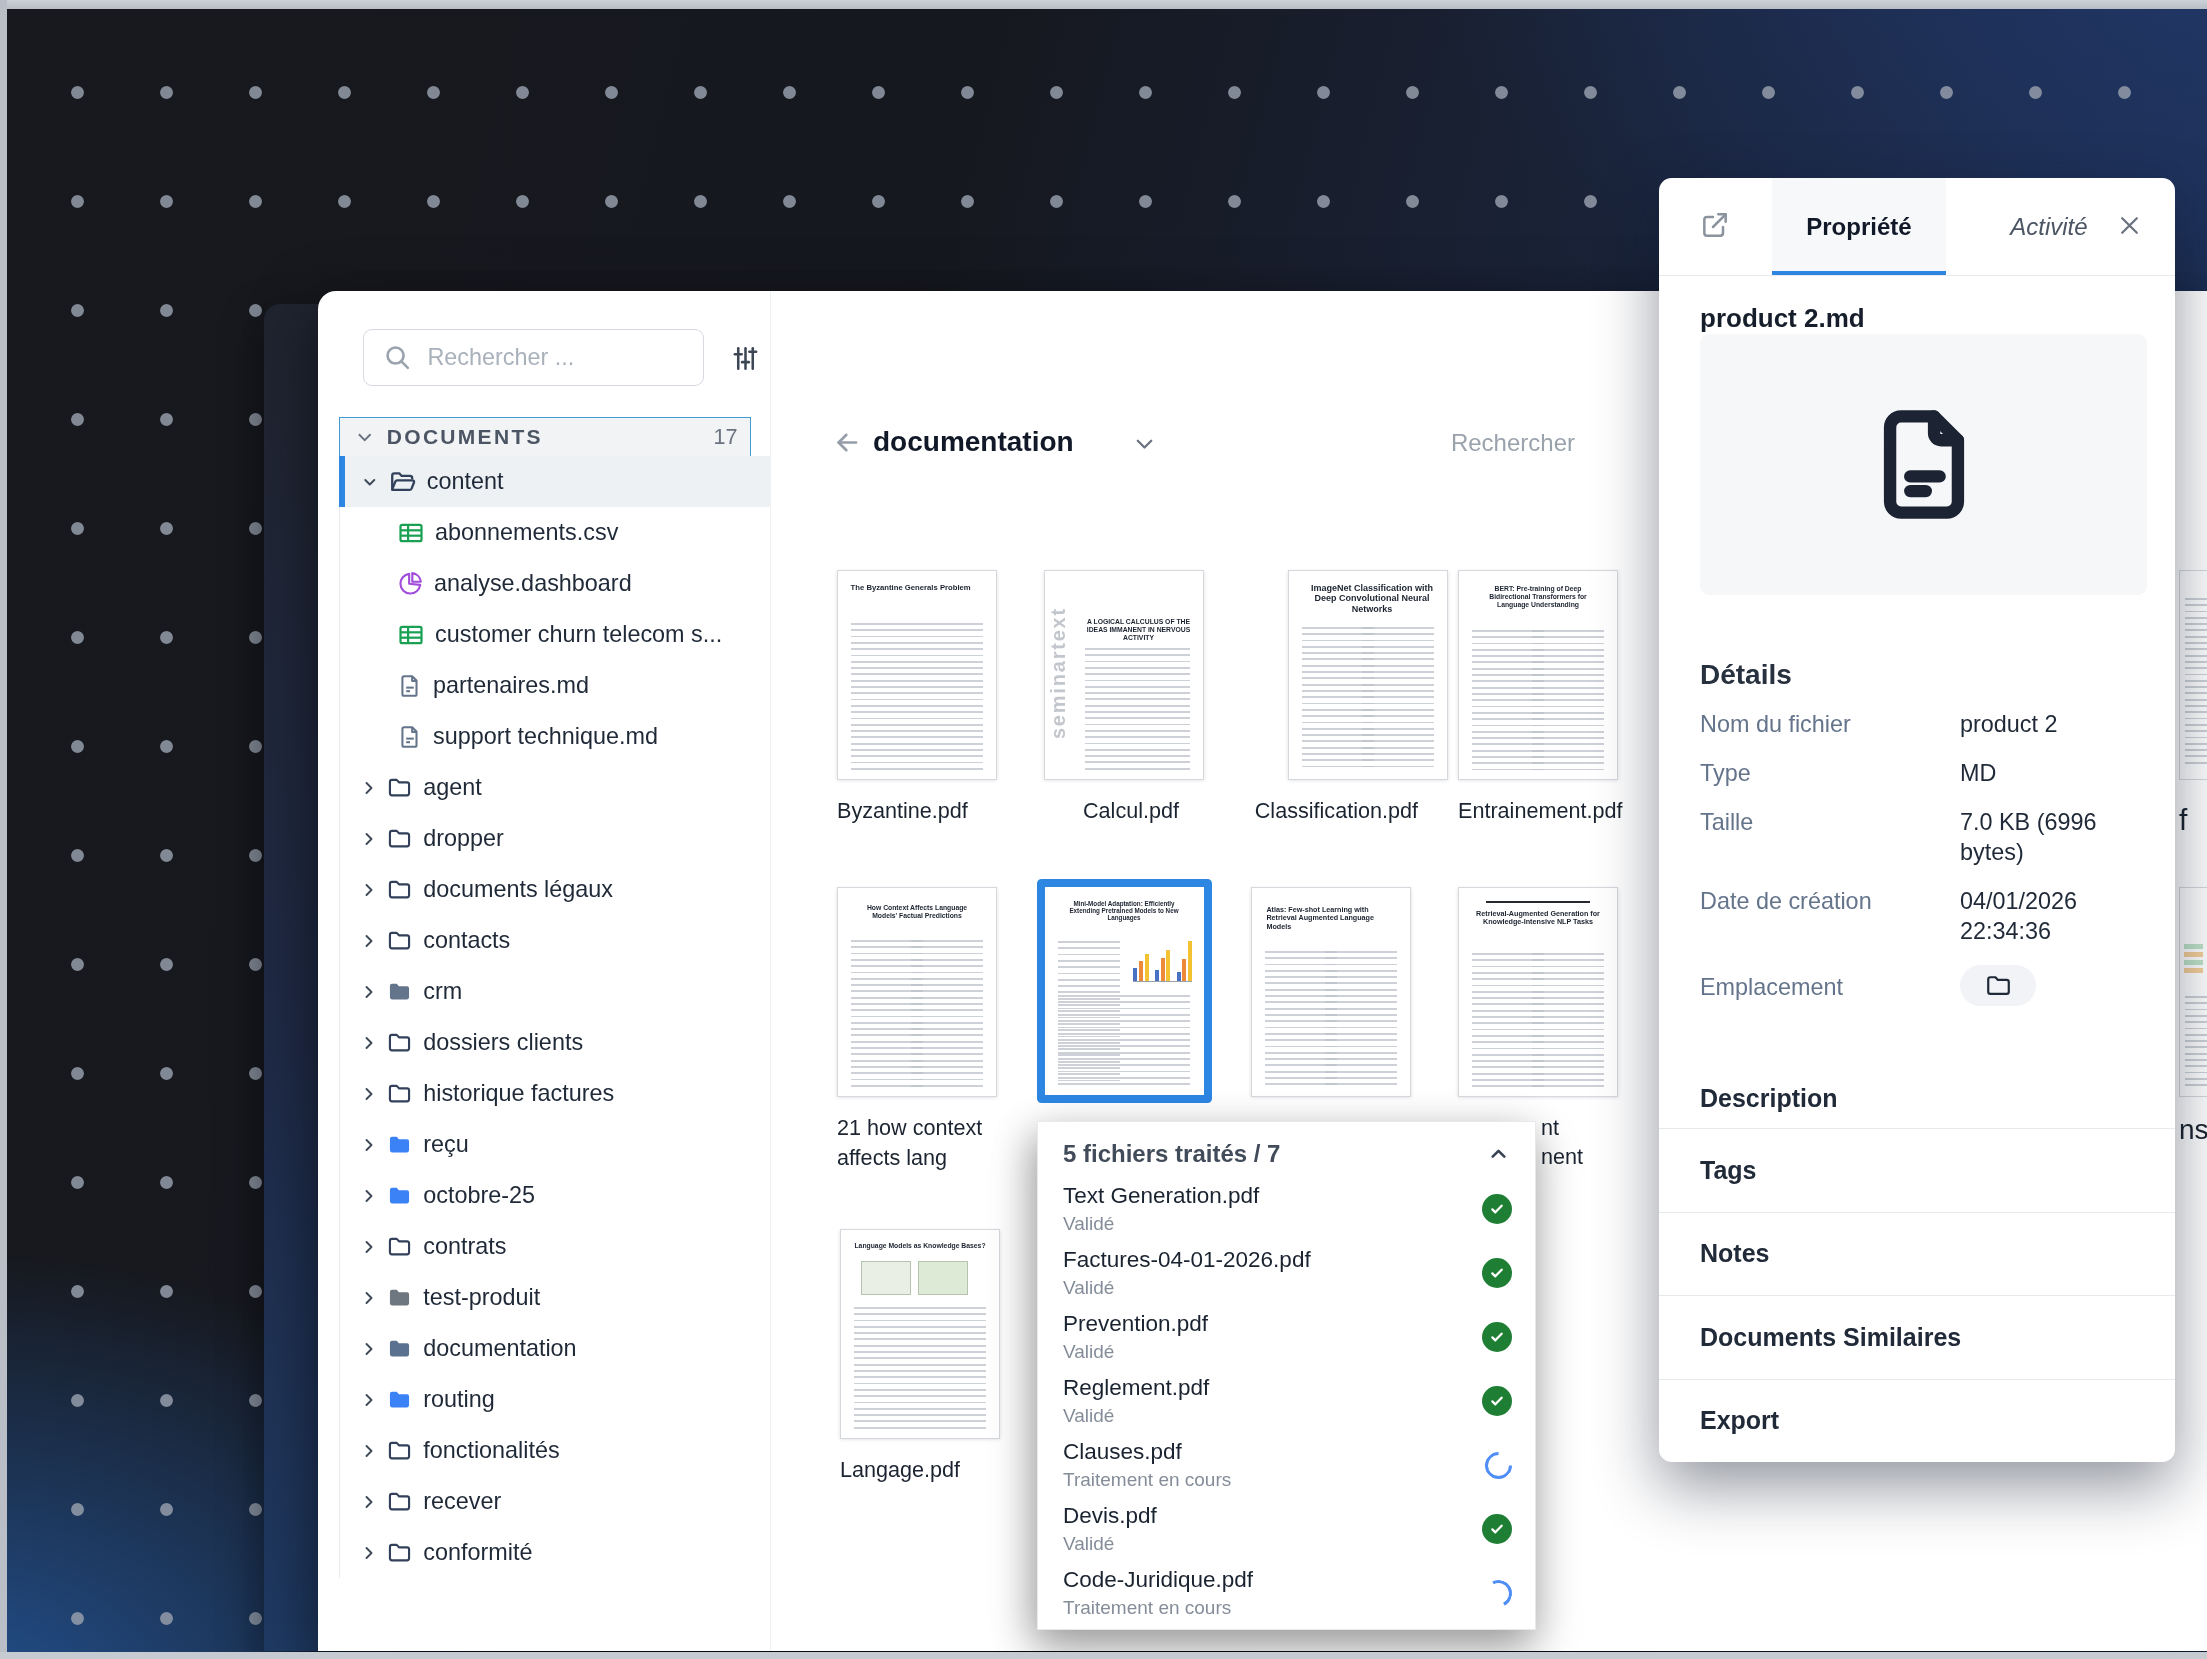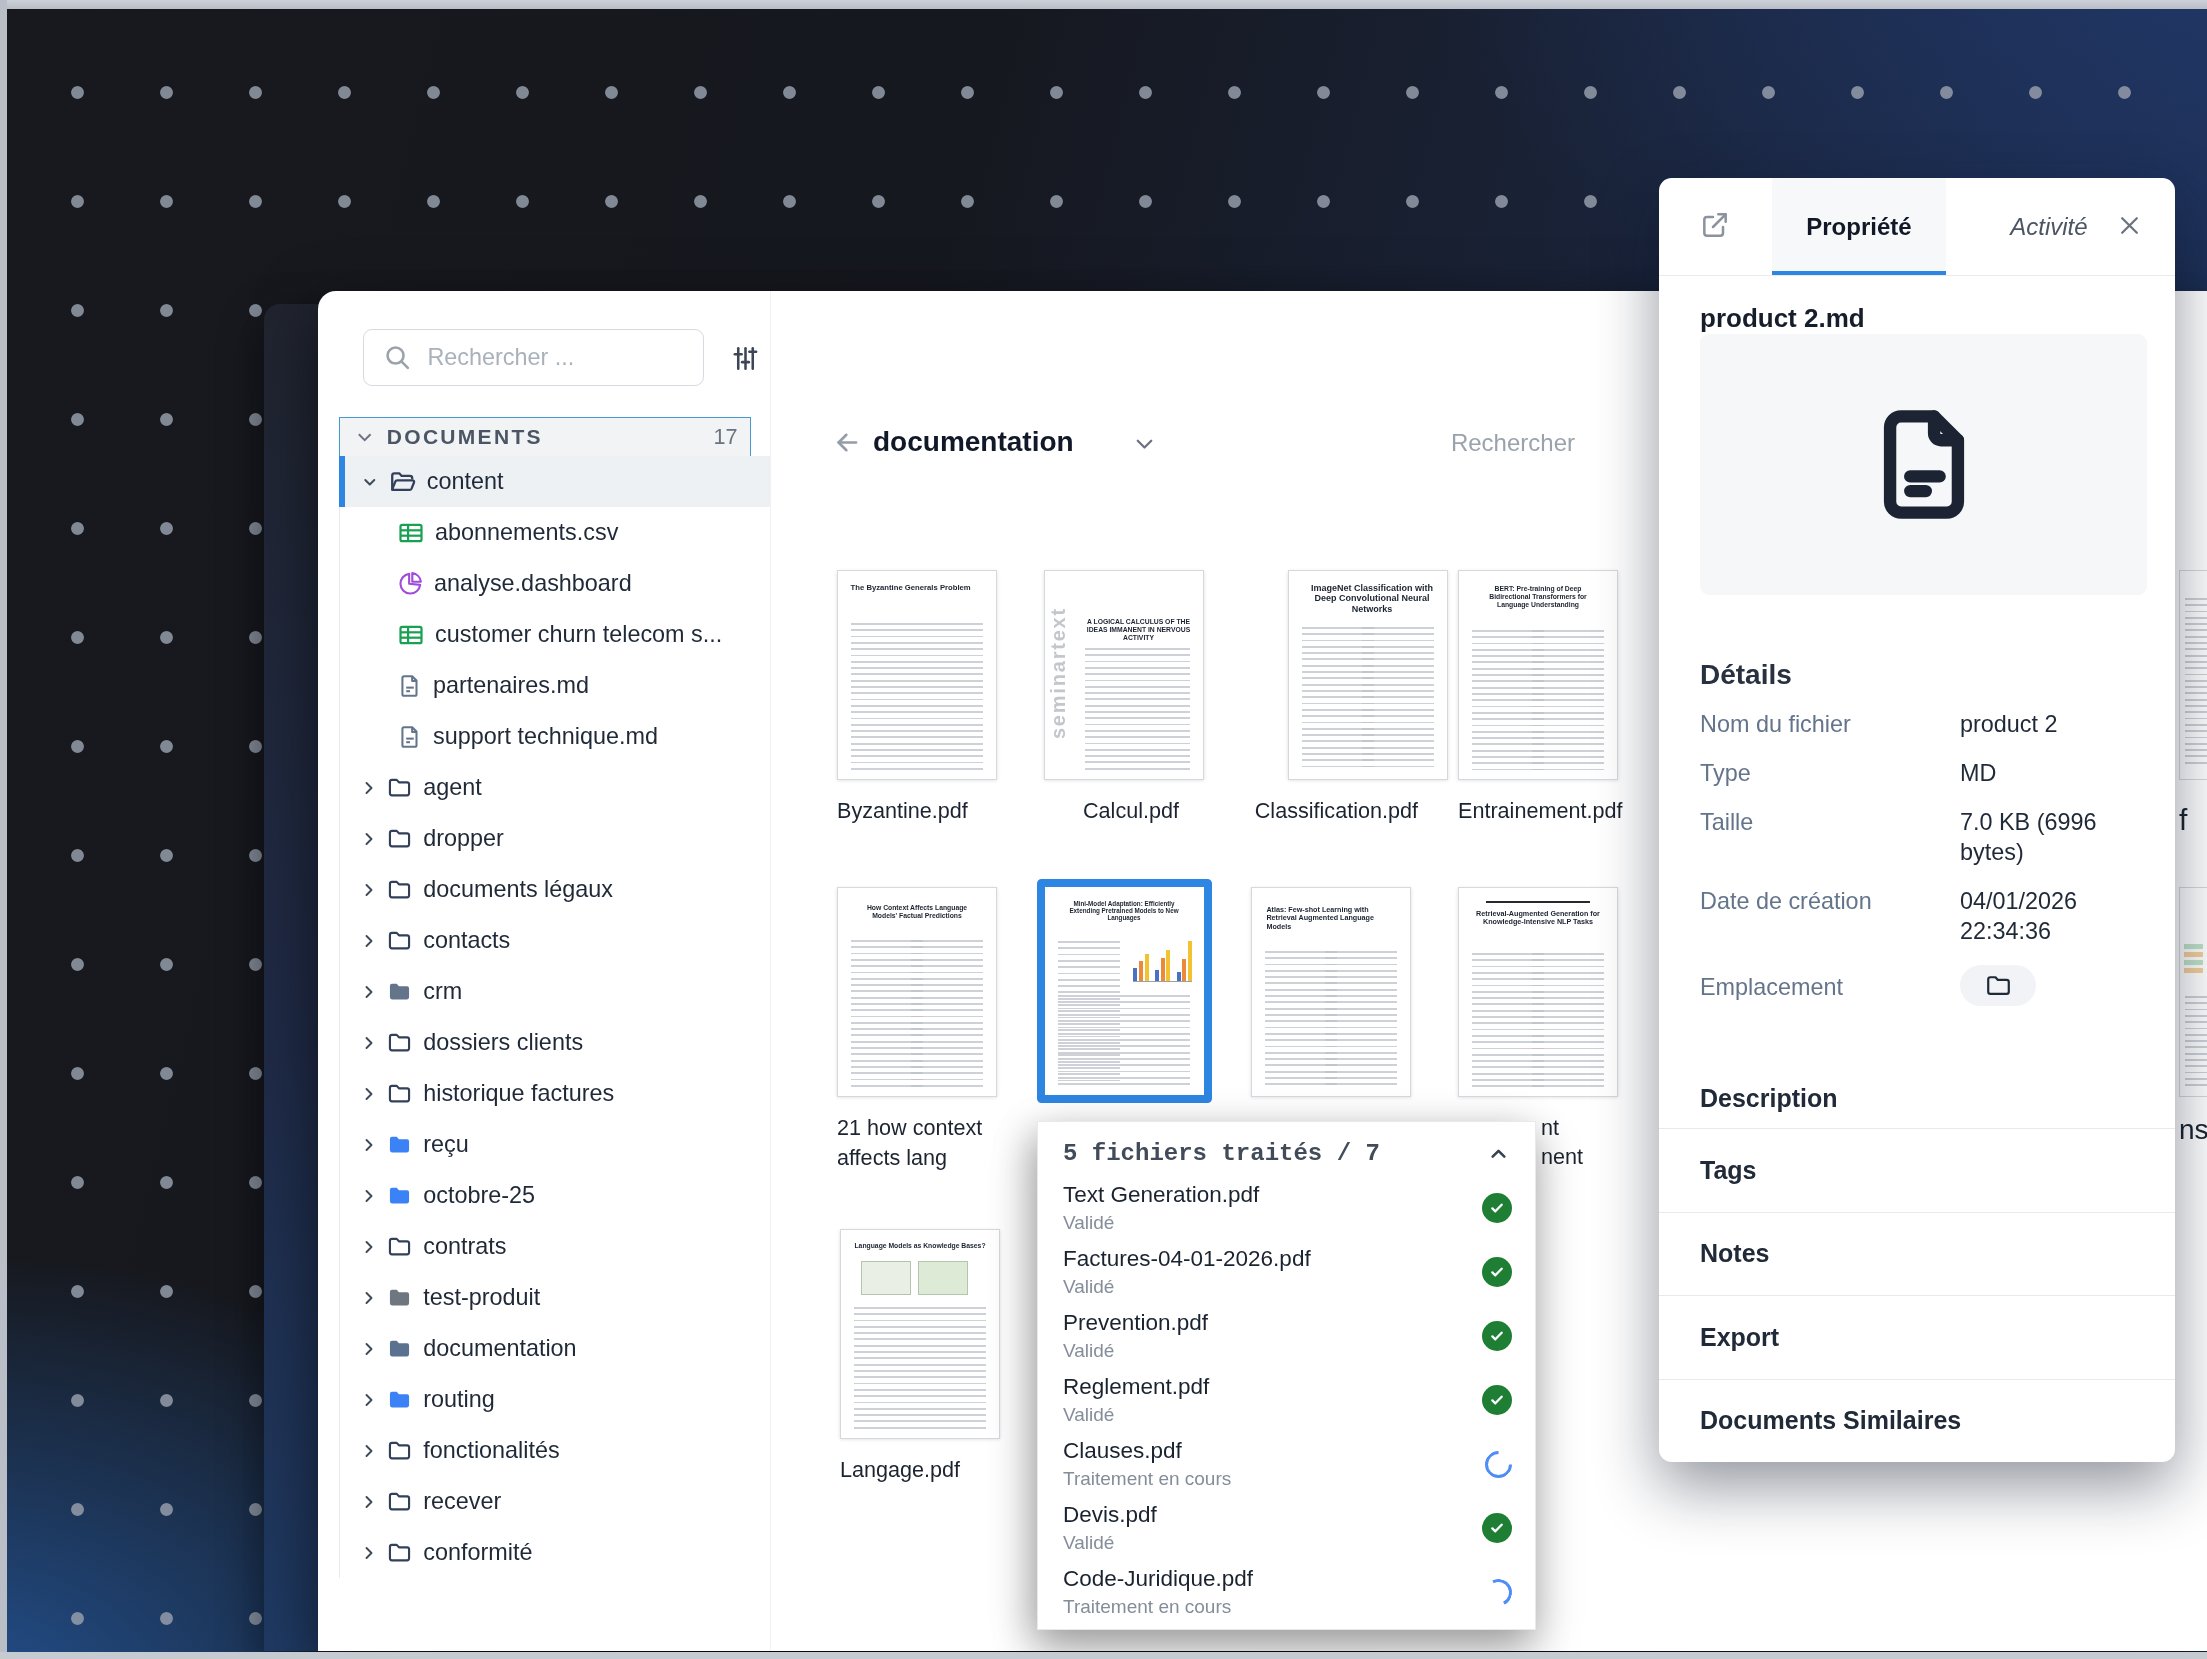--- a/index.html
+++ b/index.html
@@ -87,21 +87,21 @@
 
   
   .sliver { position:absolute; left:2179px; width:28px; height:210px; background:#fff;
     border:0.9px solid #d5d9de; border-right:none; overflow:hidden; }
   .sliver .flines { left:5.4px; right:0; top:27px; }
   .sliver-frag { position:absolute; left:2179px; font-weight:400; color:#1b2430; }
 
   
   #toast { position:absolute; left:1037px; top:1121px; width:499px; height:509px; background:#fff;
     border:0.9px solid #e7e9ec; box-shadow: -5.4px 12.6px 36px rgba(0,0,0,.25), 0 18px 45px rgba(0,0,0,.22); z-index:30; }
-  #toast .thead { display:flex; align-items:center; padding:18px 23.4px 9px 25px;font-family:Liberation Mono, monospace; }
+  #toast .thead { display:flex; align-items:center; padding:18px 23.4px 9px 25px; }
   #toast .thead .ttl { font-size:24px; font-weight:600; color:#414b59; }
   #toast .thead svg { margin-left:auto; cursor:pointer; }
   .titem { display:flex; align-items:center; padding:0 23.4px 0 25px; height:64px; }
   .titem .tx .nm { font-size:22.5px; font-weight:500; color:#1a2330; }
   .titem .tx .st { font-size:19px; color:#848d99; margin-top:4.5px; }
   .titem .stat { margin-left:auto; }
   .check { width:30px; height:30px; border-radius:50%; background:#1e7e34; display:flex; align-items:center; justify-content:center; }
   .spin { width:27px; height:27px; border-radius:50%; border:3.6px solid #4f8ef7; border-right-color:transparent; transform:rotate(-45deg); }
   .spin.b { border-color:transparent; border-top-color:#4f8ef7; border-right-color:#4f8ef7; transform:rotate(18deg); }
 
@@ -629,24 +629,24 @@
     <div class="srow">
         <span class="stxt">Description</span>
       </div>
     <div class="srow">
         <span class="stxt">Tags</span>
       </div>
     <div class="srow">
         <span class="stxt">Notes</span>
       </div>
     <div class="srow">
+        <span class="stxt">Documents Similaires</span>
+      </div>
+    <div class="srow">
         <span class="stxt">Export</span>
-      </div>
-    <div class="srow">
-        <span class="stxt">Documents Similaires</span>
       </div>
   </div>
 </div>
 
 <div class="frame-top"></div>
 <div class="frame-left"></div>
 <div class="frame-bottom"></div>
 
 
 </body></html>

